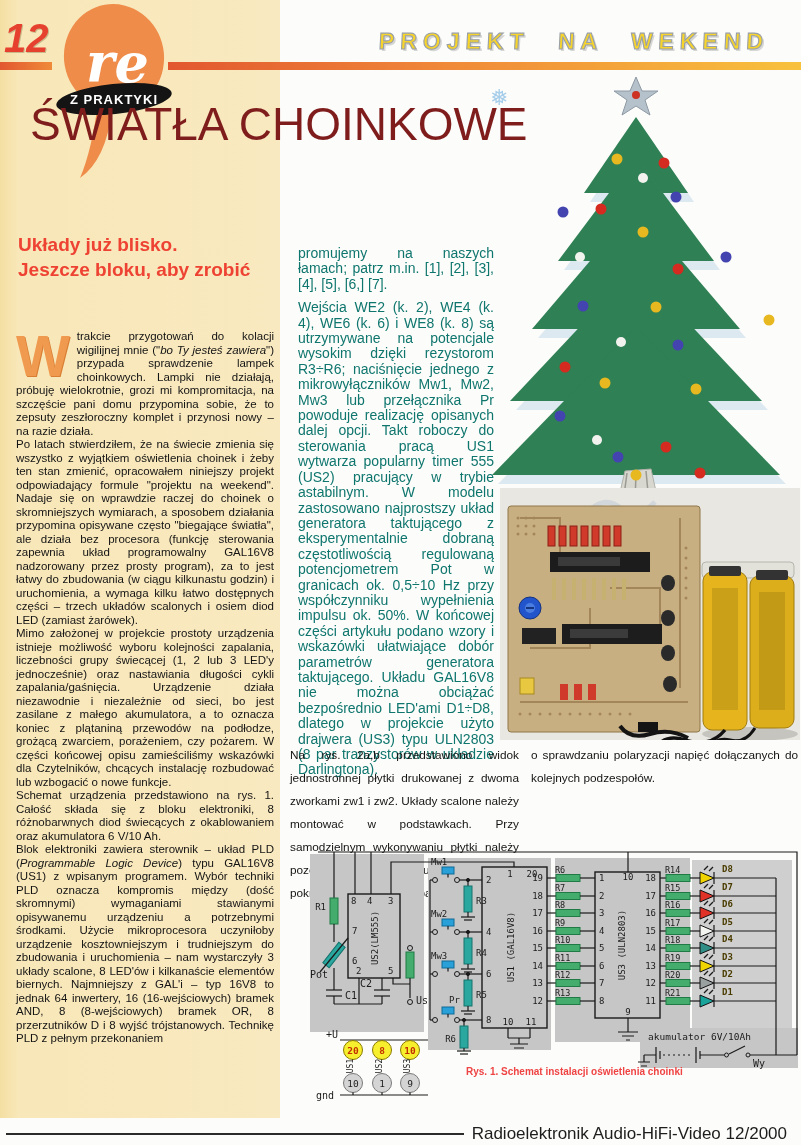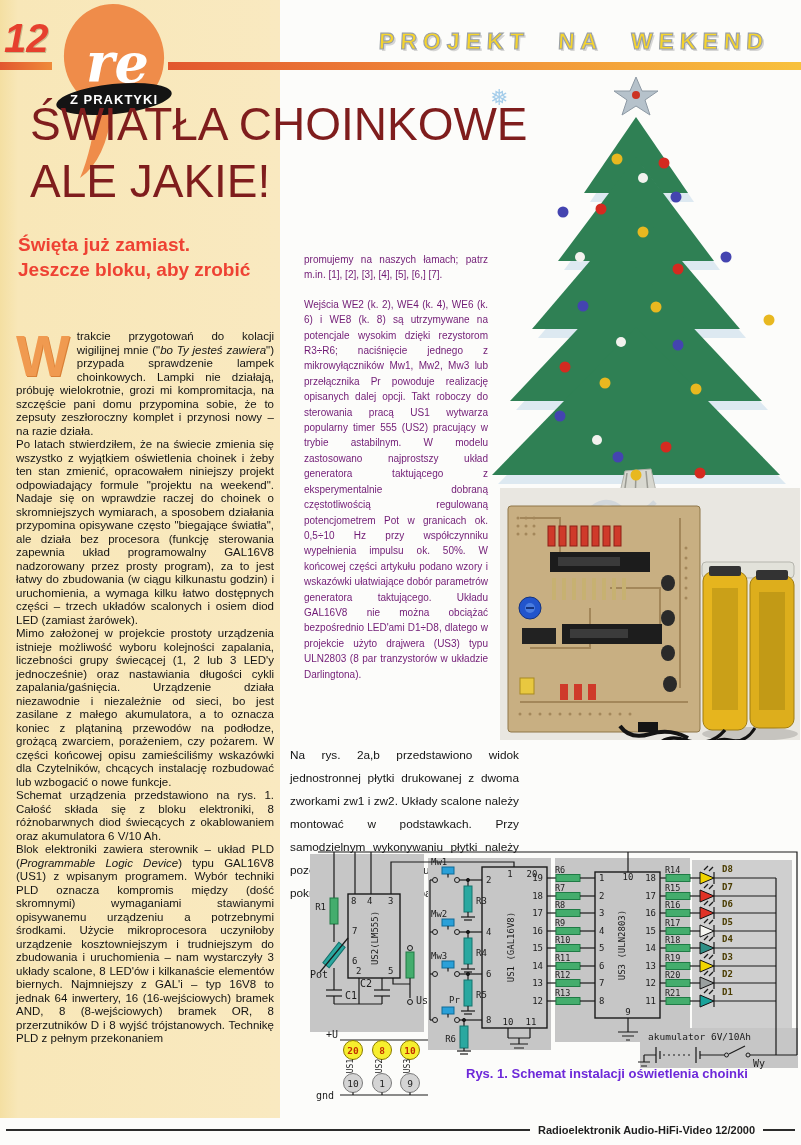--- a/index.html
+++ b/index.html
@@ -18,33 +18,33 @@
           letter-spacing:6px;word-spacing:16px;color:#f6d42c;transform:skewX(-3deg);
           -webkit-text-stroke:1.1px #9aa0a6;text-shadow:2px 2px 0 rgba(175,175,175,.5);}
   .title{left:30px;top:96px;margin:0;font-size:46px;line-height:57px;font-weight:400;
          color:#7f1d1d;letter-spacing:0;}
   .subtitle{left:18px;top:232px;font-size:19px;line-height:25px;font-weight:bold;color:#ee4233;}
   .col-left{left:16px;top:330px;width:258px;}
   .col-left p{margin:0;font-size:11.5px;line-height:13.5px;text-align:justify;color:#141414;}
   .dropcap{float:left;font-size:57px;line-height:46px;font-weight:bold;color:#f09a50;
            margin:3px 7px 0 0;text-shadow:1px 1px 0 #d97f35;}
   .col-mid{left:290px;top:238px;width:212px;}
-  .col-mid p{margin:14px;font-size:10px;line-height:15.4px;text-align:justify;color:#701a75;}
+  .col-mid p{margin:8px;font-size:14px;line-height:15.4px;text-align:justify;color:#0f766e;}
   .mid-wide{left:290px;top:744px;width:229px;}
   .mid-wide p,.col-right p{margin:0;font-size:11.8px;line-height:23px;text-align:justify;color:#141414;}
   .col-right{left:531px;top:744px;width:267px;}
   .tree{left:486px;top:75px;}
   .photo{left:500px;top:488px;}
   .schem{left:298px;top:846px;}
-  .caption{left:466px;top:1066px;font-size:13px;font-weight:bold;color:#6d28d9;}
+  .caption{left:466px;top:1066px;font-size:10px;font-weight:bold;color:#ef4444;}
   .footer{left:0;top:1124px;width:801px;display:flex;align-items:center;gap:8px;padding:0 6px;box-sizing:border-box;}
   .fline{height:2px;background:#2b2b2b;}
   .fl1{width:524px;}
   .fl2{flex:1;}
-  .ftext{font-size:11px;color:#1d1d1d;white-space:nowrap;font-weight:bold;}
+  .ftext{font-size:17px;color:#1d1d1d;white-space:nowrap;}
 </style>
 </head>
 <body>
 
 <div class="page">
 
   <div class="abs cream"></div>
 
   <div class="abs pagenum">12</div>
 
@@ -54,24 +54,24 @@
     <text x="34" y="80" font-family="DejaVu Serif, serif" font-style="italic" font-weight="bold" font-size="54" fill="#ffffff">re</text>
     <ellipse cx="62" cy="97" rx="58" ry="15" fill="#141414" transform="rotate(-6 62 97)"></ellipse>
     <text x="62" y="102" text-anchor="middle" font-size="13" font-weight="bold" fill="#ffffff" letter-spacing="1" font-family="Liberation Sans, sans-serif">Z PRAKTYKI</text>
   </svg>
 
   <div class="abs bar bar-left"></div>
   <div class="abs bar bar-right"></div>
 
   <div class="abs banner">PROJEKT NA WEKEND</div>
 
-  <h1 class="abs title"><span>ŚWIATŁA CHOINKOWE</span><br><span>ALE JAKIE!</span></h1>
+  <h1 class="abs title"><span>ŚWIATŁA CHOINKOWE</span><br></h1>
 
   <div class="abs subtitle">
-    <div>Święta już zamiast.</div>
+    <div>Układy już blisko.</div>
     <div>Jeszcze bloku, aby zrobić</div>
   </div>
 
   <svg class="abs tree" width="315" height="430" viewBox="0 0 315 430">
     <text x="4" y="30" font-size="22" fill="#a5cdea">❅</text>
     <g>
       <polygon points="156,51 104,127 208,127" fill="#dde9f1"></polygon>
       <polygon points="150,42 98,118 202,118" fill="#2f8054"></polygon>
       <polygon points="156,91 78,195 234,195" fill="#dde9f1"></polygon>
       <polygon points="150,82 72,186 228,186" fill="#2f8054"></polygon>
@@ -222,20 +222,21 @@
       <path d="M225 242 q-15 18 -40 10 q-18 -6 -28 6" stroke="#111111" stroke-width="3.5" fill="none"></path>
       <path d="M255 240 q-10 16 -25 12 q-12 -3 -20 6" stroke="#111111" stroke-width="3" fill="none"></path>
     </g>
   </svg>
 
   <div class="abs mid-wide">
     <p>Na rys. 2a,b przedstawiono widok jednostronnej płytki drukowanej z dwoma zworkami zw1 i zw2. Układy scalone należy montować w podstawkach. Przy samodzielnym wykonywaniu płytki należy pozostawiać możliwie duże powierzchnie pokryte miedzią. Trzeba pamiętać</p>
   </div>
 
   <div class="abs col-right">
+    <p>o sprawdzaniu polaryzacji napięć dołączanych do kolejnych podzespołów.</p>
   </div>
 
   <div class="abs schem">
     <svg id="sch-svg" width="503" height="262" viewBox="0 0 503 262">
         <rect x="12" y="8" width="114" height="178" fill="#c6c6c6" stroke="none" stroke-width="1"></rect>
         <rect x="130" y="12" width="123" height="192" fill="#c6c6c6" stroke="none" stroke-width="1"></rect>
         <rect x="257" y="12" width="135" height="184" fill="#c6c6c6" stroke="none" stroke-width="1"></rect>
         <rect x="394" y="14" width="100" height="172" fill="#cfcfcf" stroke="none" stroke-width="1"></rect>
         <rect x="342" y="182" width="158" height="40" fill="#c6c6c6" stroke="none" stroke-width="1"></rect>
         <path d="M20 6 H499 V209" fill="none" stroke="#1a1a1a" stroke-width="1.2"></path>

